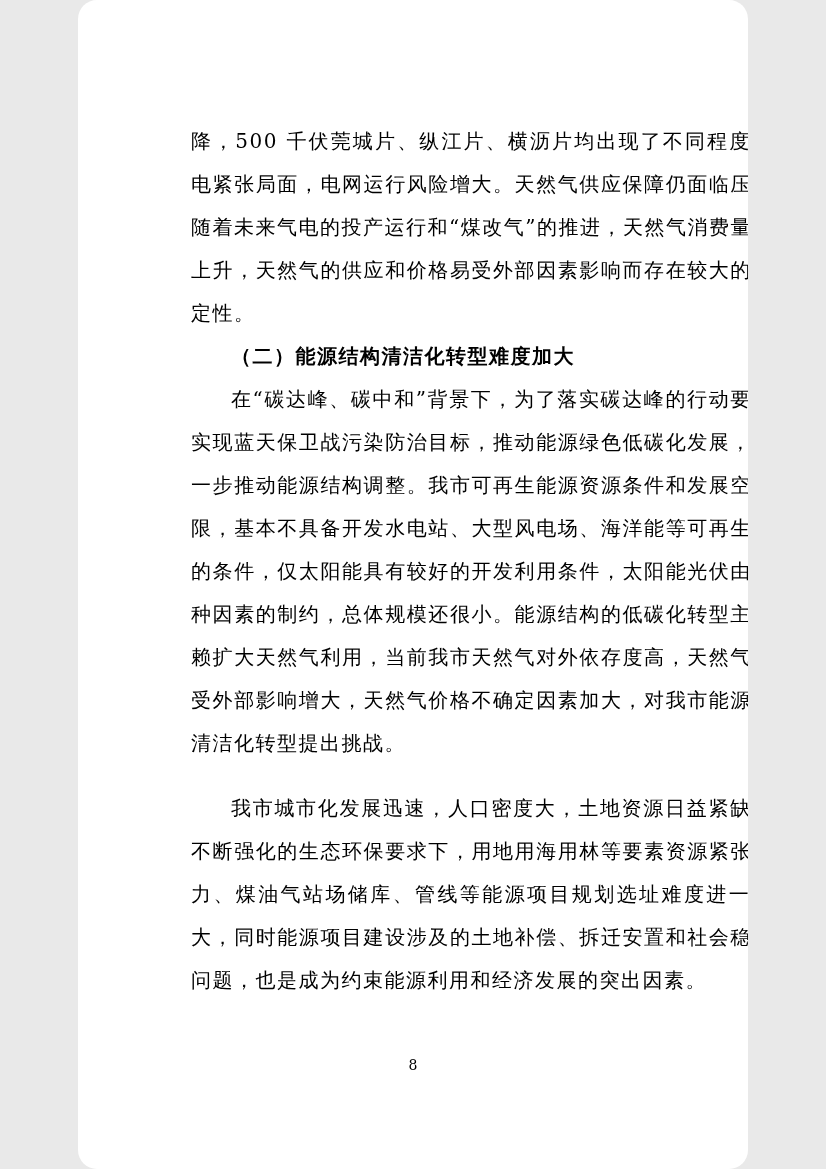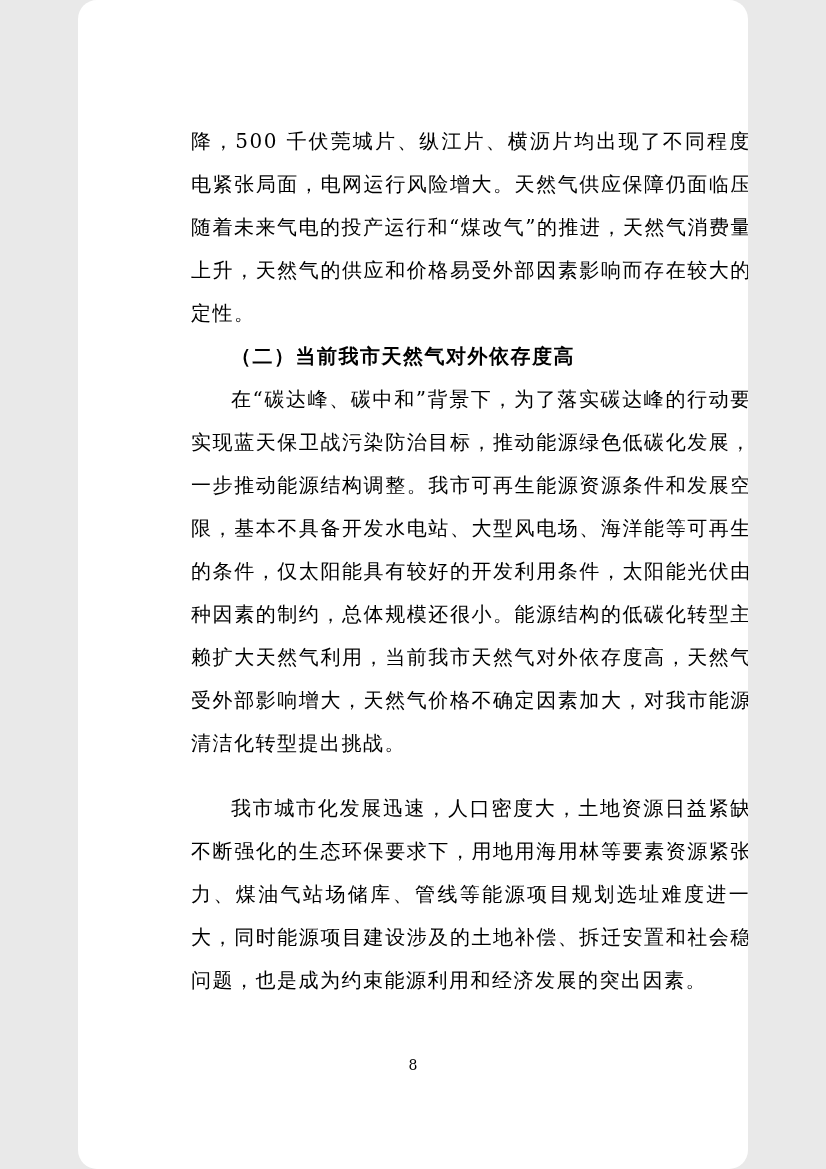--- a/index.html
+++ b/index.html
@@ -49,21 +49,21 @@
   }
 </style>
 </head>
 <body>
 
 <div class="page">
   <div class="content">
 
     <p class="para">降，500 千伏莞城片、纵江片、横沥片均出现了不同程度的供电紧张局面，电网运行风险增大。天然气供应保障仍面临压力，随着未来气电的投产运行和“煤改气”的推进，天然气消费量迅速上升，天然气的供应和价格易受外部因素影响而存在较大的不确定性。</p>
 
-    <h3 class="heading">（二）当前我市天然气对外依存度高</h3>
+    <h3 class="heading">（二）能源结构清洁化转型难度加大</h3>
 
     <p class="para indent">在“碳达峰、碳中和”背景下，为了落实碳达峰的行动要求，实现蓝天保卫战污染防治目标，推动能源绿色低碳化发展，需进一步推动能源结构调整。我市可再生能源资源条件和发展空间有限，基本不具备开发水电站、大型风电场、海洋能等可再生能源的条件，仅太阳能具有较好的开发利用条件，太阳能光伏由于多种因素的制约，总体规模还很小。能源结构的低碳化转型主要依赖扩大天然气利用，当前我市天然气对外依存度高，天然气供应受外部影响增大，天然气价格不确定因素加大，对我市能源结构清洁化转型提出挑战。</p>
 
 
     <p class="para indent gap-before">我市城市化发展迅速，人口密度大，土地资源日益紧缺，在不断强化的生态环保要求下，用地用海用林等要素资源紧张，电力、煤油气站场储库、管线等能源项目规划选址难度进一步加大，同时能源项目建设涉及的土地补偿、拆迁安置和社会稳定等问题，也是成为约束能源利用和经济发展的突出因素。</p>
 
   </div>
 
   <div class="page-number">8</div>
 </div>

